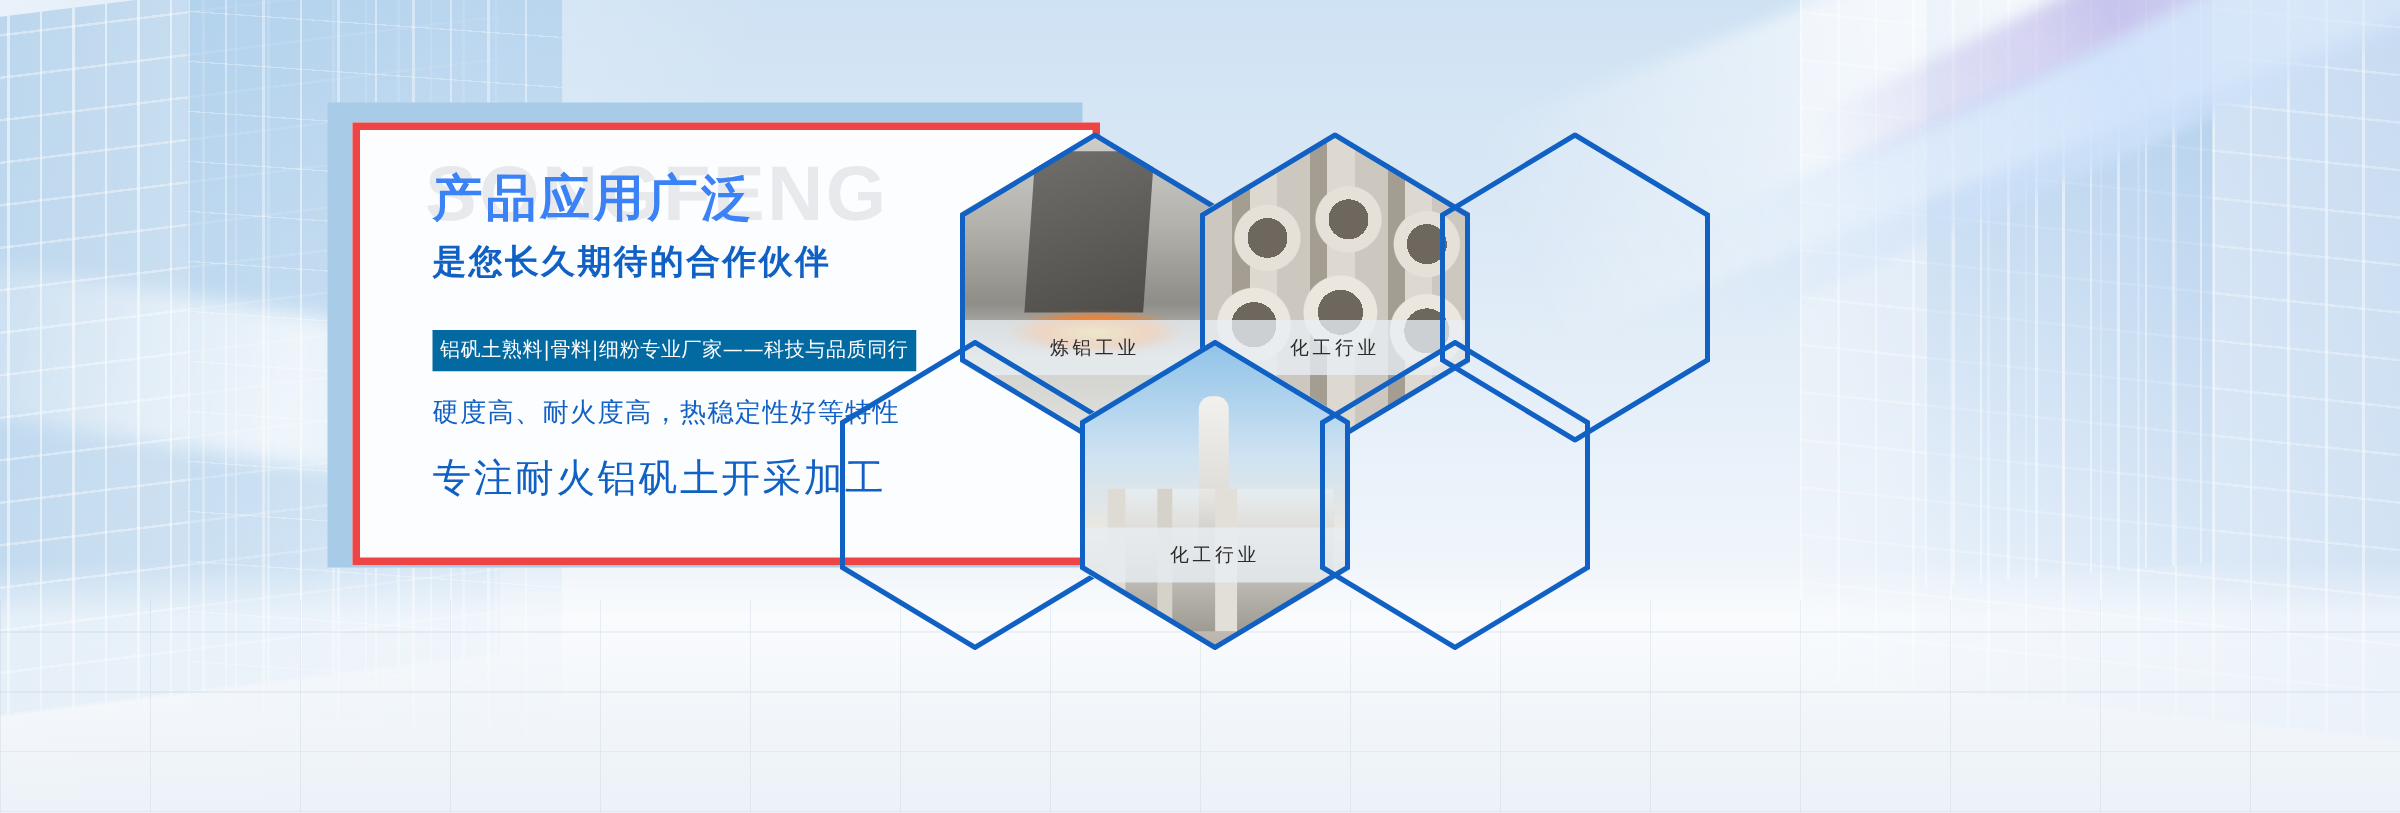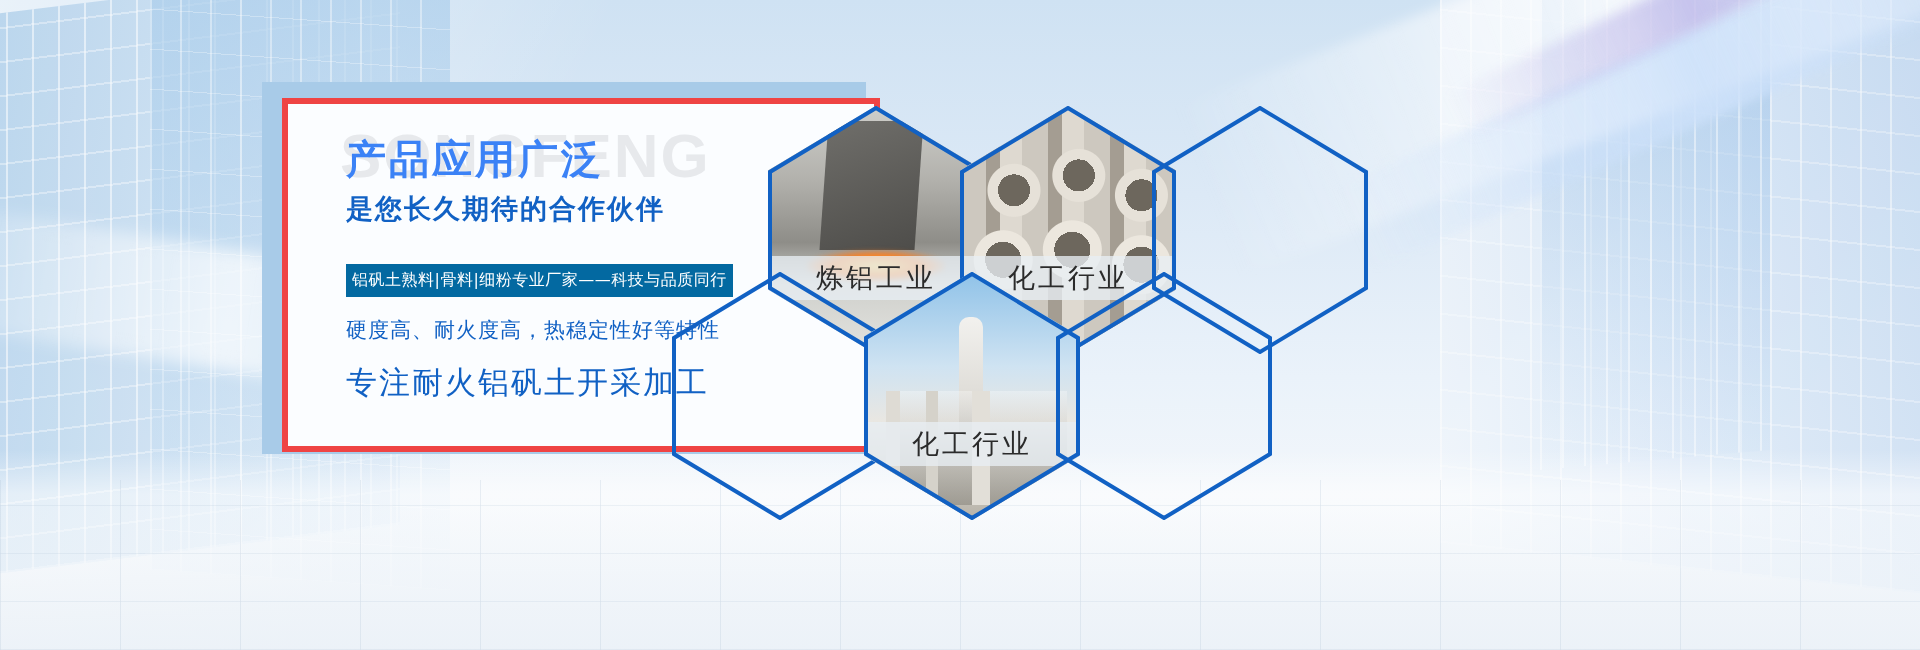--- a/index.html
+++ b/index.html
@@ -86,21 +86,21 @@
 
   
   .hexwrap{position:absolute;left:660px;top:70px;width:740px;height:480px;}
   .hex{position:absolute;width:216px;height:248px;
     clip-path:polygon(50% 0%,100% 26%,100% 74%,50% 100%,0% 74%,0% 26%);
     background:#b9c8d3;overflow:hidden;}
   .hex .art{position:absolute;inset:0;}
   .cap{position:absolute;left:0;right:0;bottom:54px;height:44px;
     background:rgba(232,238,243,.78);
     display:flex;align-items:center;justify-content:center;}
-  .cap span{font-size:27px;color:#2b2b2b;letter-spacing:3px;
+  .cap span{font-size:15px;color:#2b2b2b;letter-spacing:3px;
     font-family:Liberation Serif, serif;}
   .hexline{position:absolute;width:216px;height:248px;pointer-events:none;}
 
   
   .p1{left:108px;top:36px;}
   .p2{left:300px;top:36px;}
   .p3{left:492px;top:36px;}
   .p4{left:12px;top:202px;}
   .p5{left:204px;top:202px;}
   .p6{left:396px;top:202px;}

